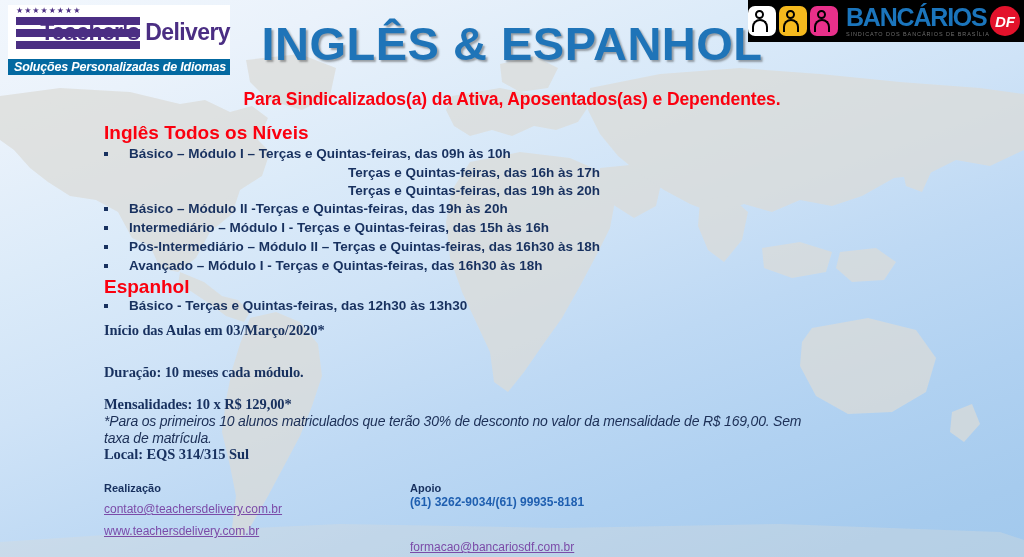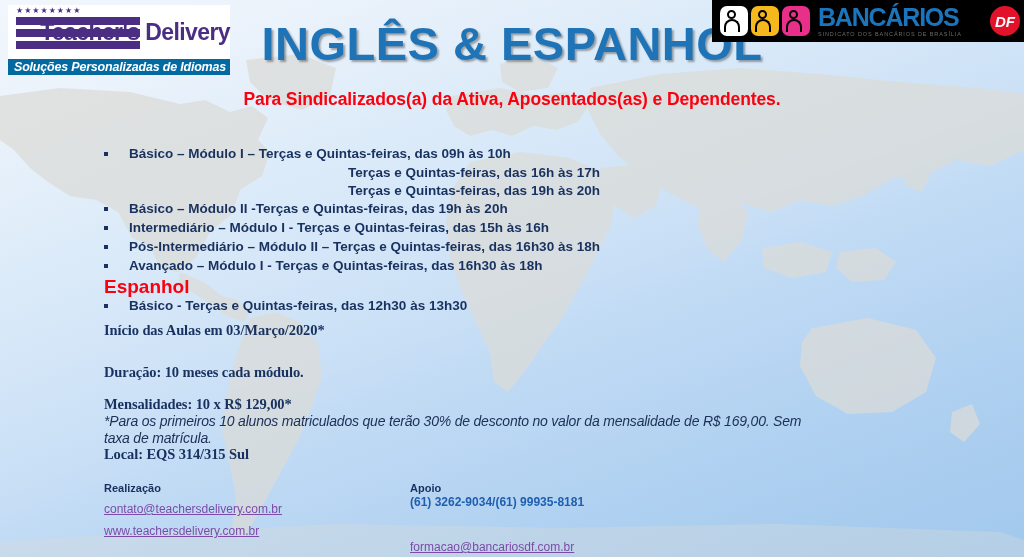--- a/index.html
+++ b/index.html
@@ -50,22 +50,22 @@
     letter-spacing:-.6px; margin-left:-4px; white-space:nowrap;
     font-family:"Liberation Sans", sans-serif;
   }
   #td-tag {
     background:#0369a1; color:#ffffff; font-style:italic; font-weight:bold;
     font-size:12.5px; padding:1px 6px; letter-spacing:-.2px; white-space:nowrap;
   }
 
   
   #bc-logo {
-    position:absolute; right:0px; top:0px; width:312px; height:42px;
-    background:#000000; z-index:6; display:flex; align-items:center; padding-left:8px;
+    position:absolute; right:0px; top:0px; width:276px; height:42px;
+    background:#000000; z-index:6; display:flex; align-items:center; padding-left:0;
   }
   .bc-person { width:28px; height:30px; border-radius:7px; position:relative; margin-right:3px; }
   .bc-person .head {
     position:absolute; left:7px; top:4px; width:9px; height:9px; border-radius:50%;
     border:2.5px solid #000;
   }
   .bc-person .body {
     position:absolute; left:4px; top:13px; width:16px; height:13px;
     border:2.5px solid #000; border-bottom:none;
     border-radius:8px 8px 0 0;
@@ -208,20 +208,21 @@
       <div id="bc-sub">SINDICATO DOS BANCÁRIOS DE BRASÍLIA</div>
     </div>
     <div id="bc-df">DF</div>
   </div>
 
   <div id="main-title">INGLÊS &amp; ESPANHOL</div>
   <div id="sub-title">Para Sindicalizados(a) da Ativa, Aposentados(as) e Dependentes.</div>
 
   <div id="content">
 
+    <div class="sec-head" style="top:122px">Inglês Todos os Níveis</div>
 
     <div class="list" style="top:145px">
       <div class="li">
         <span class="bullet"></span>
         <span>Básico – Módulo I – Terças e Quintas-feiras,  das 09h às 10h</span>
       </div>
       <div class="cont">Terças e Quintas-feiras,  das 16h às 17h</div>
       <div class="cont">Terças e Quintas-feiras,  das 19h às 20h</div>
 
       <div class="li">

